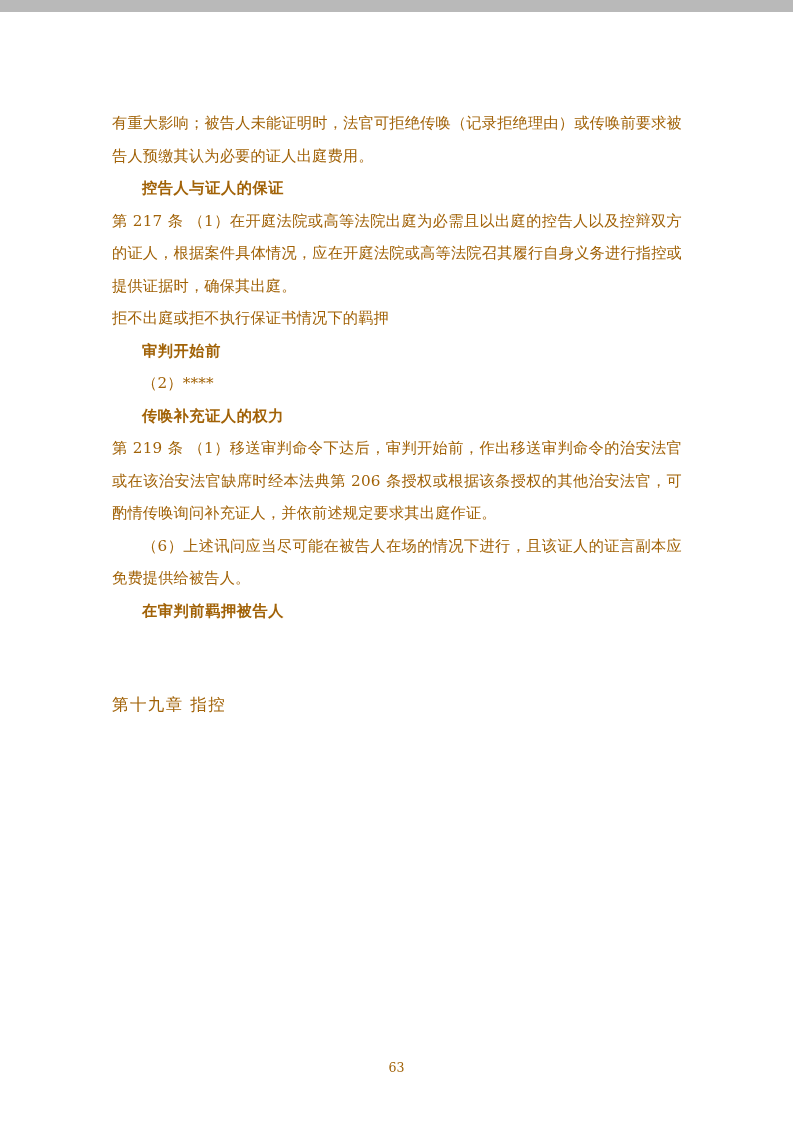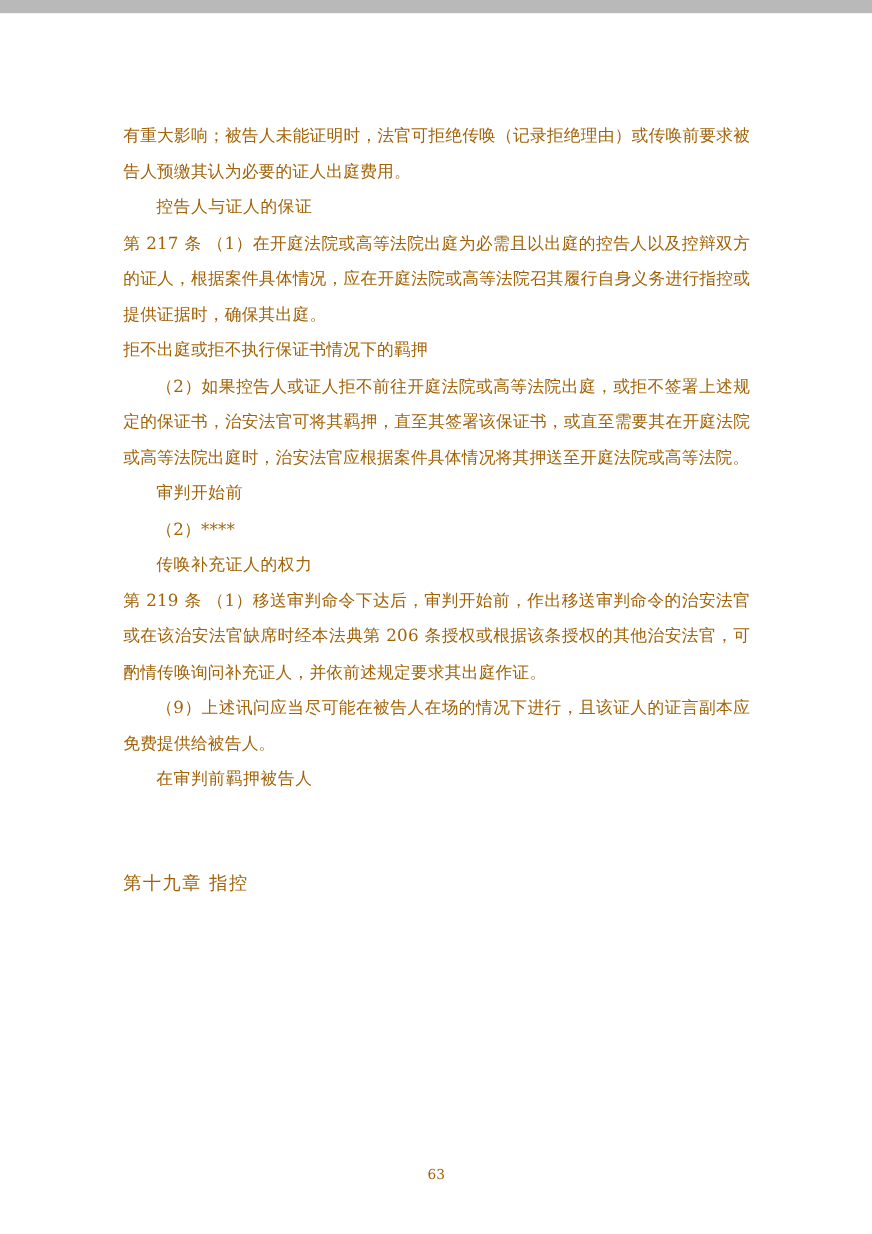--- a/index.html
+++ b/index.html
@@ -29,21 +29,21 @@
     font-size: 15.2px;
     line-height: 32.5px;
     text-align: justify;
     text-justify: inter-ideograph;
     letter-spacing: 0.2px;
   }
   .indent {
     text-indent: 30px;
   }
   .heading {
-    font-weight: normal;
+    font-weight: bold;
     text-indent: 30px;
     letter-spacing: 0.6px;
   }
   .chapter {
     text-align: left;
     font-size: 16.5px;
     letter-spacing: 1.4px;
     margin-top: 62px;
     text-indent: 0;
   }
@@ -64,32 +64,31 @@
   <div class="content">
 
     <p class="body">有重大影响；被告人未能证明时，法官可拒绝传唤（记录拒绝理由）或传唤前要求被告人预缴其认为必要的证人出庭费用。</p>
 
     <p class="heading">控告人与证人的保证</p>
 
     <p class="body">第 217 条 （1）在开庭法院或高等法院出庭为必需且以出庭的控告人以及控辩双方的证人，根据案件具体情况，应在开庭法院或高等法院召其履行自身义务进行指控或提供证据时，确保其出庭。</p>
 
     <p class="body">拒不出庭或拒不执行保证书情况下的羁押</p>
 
-    <p class="body indent">（2）如果控告人或证人拒不前往开庭法院或高等法院出庭，或拒不签署上述规定的保证书，治安法官可将其羁押，直至其签署该保证书，或直至需要其在开庭法院或高等法院出庭时，治安法官应根据案件具体情况将其押送至开庭法院或高等法院。</p>
 
     <p class="heading">审判开始前</p>
 
 
     <p class="body indent">（2）****</p>
 
     <p class="heading">传唤补充证人的权力</p>
 
     <p class="body">第 219 条 （1）移送审判命令下达后，审判开始前，作出移送审判命令的治安法官或在该治安法官缺席时经本法典第 206 条授权或根据该条授权的其他治安法官，可酌情传唤询问补充证人，并依前述规定要求其出庭作证。</p>
 
-    <p class="body indent">（9）上述讯问应当尽可能在被告人在场的情况下进行，且该证人的证言副本应免费提供给被告人。</p>
+    <p class="body indent">（6）上述讯问应当尽可能在被告人在场的情况下进行，且该证人的证言副本应免费提供给被告人。</p>
 
     <p class="heading">在审判前羁押被告人</p>
 
 
     <p class="chapter">第十九章  指控</p>
   </div>
 
   <div class="folio">63</div>
 </div>
 

